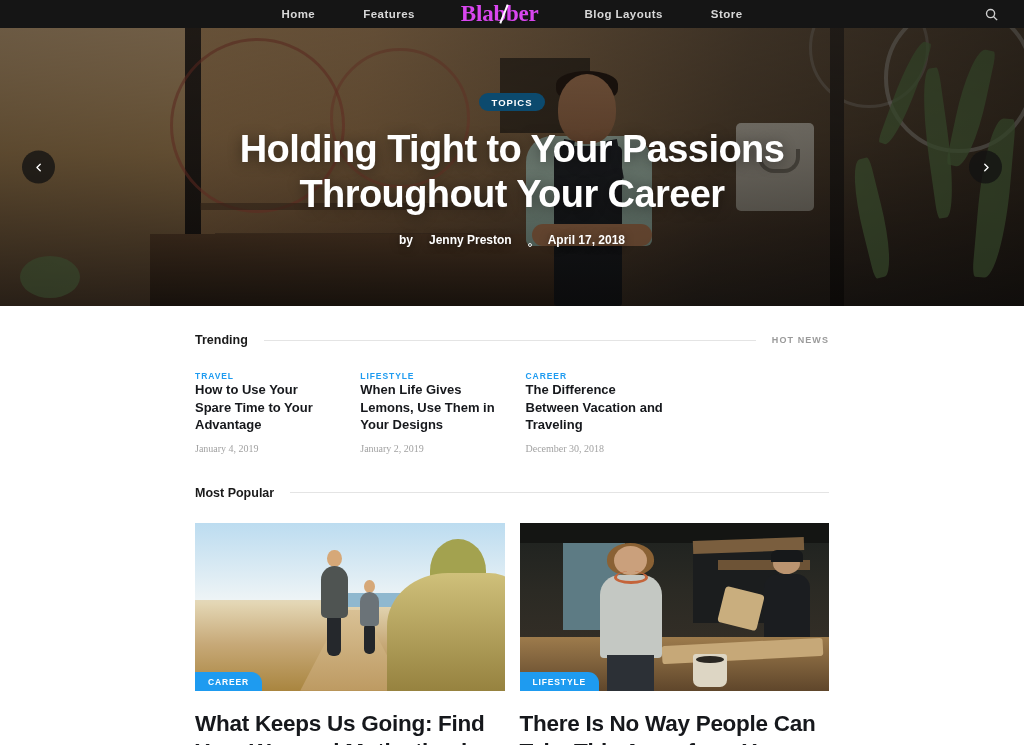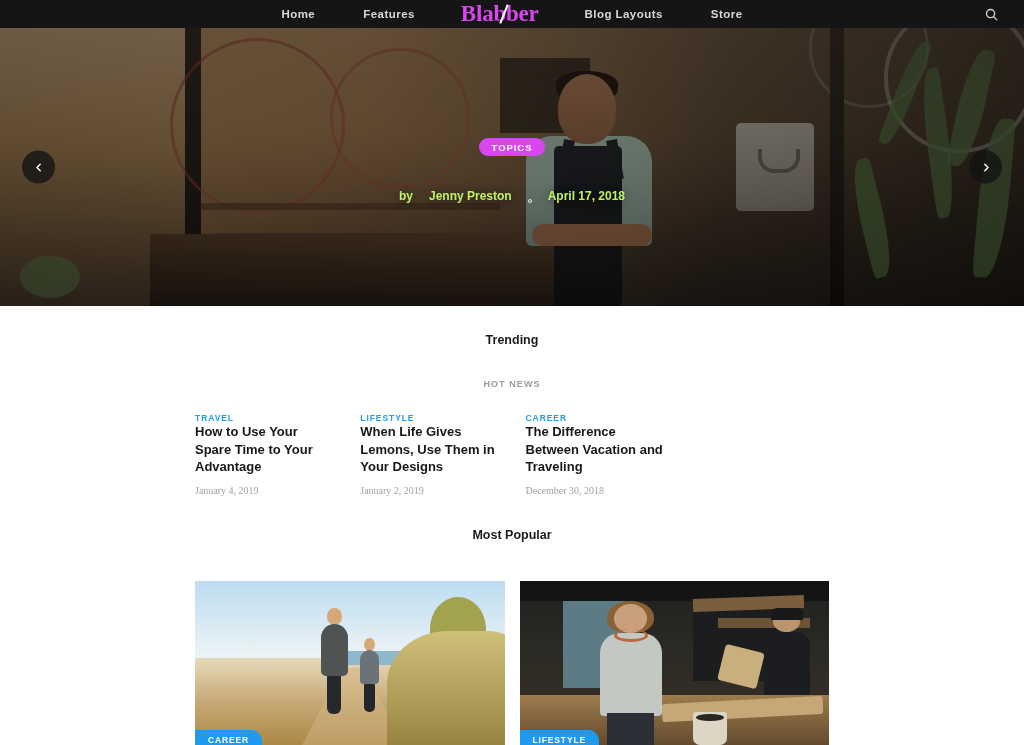--- a/index.html
+++ b/index.html
@@ -143,32 +143,32 @@
   .hero-scrim {
     position:absolute; inset:0;
     background:radial-gradient(ellipse at 50% 55%, rgba(0,0,0,.34) 0%, rgba(0,0,0,.44) 55%, rgba(0,0,0,.5) 100%);
   }
   .hero-content {
     position:absolute; inset:0; z-index:5;
     display:flex; flex-direction:column; align-items:center;
     justify-content:center; text-align:center; padding-top:6px;
   }
   .badge {
-    background:#d946ef; color:#fff; font-size:9.5px; font-weight:700;
+    background:#0c4a6e; color:#fff; font-size:9.5px; font-weight:700;
     letter-spacing:.1em; padding:4px 13px 3px; border-radius:11px;
     margin-bottom:16px; cursor:pointer;
   }
   .hero-title {
     color:#fff; font-size:38px; line-height:1.16; font-weight:700;
     letter-spacing:-0.015em; max-width:640px;
     text-shadow:0 2px 14px rgba(0,0,0,.45);
     cursor:pointer;
   }
   .hero-meta {
-    margin-top:17px; color:#bef264; font-size:12px; font-weight:700;
+    margin-top:17px; color:#ffffff; font-size:12px; font-weight:700;
     display:flex; align-items:flex-end; gap:16px;
     text-shadow:0 1px 8px rgba(0,0,0,.5);
   }
   .hero-meta .dot {
     width:4px; height:4px; border-radius:50%; border:1px solid #e9e9e9;
     display:inline-block;
   }
   .hero-meta .author { cursor:pointer; }
   .arrow {
     position:absolute; top:50%; transform:translateY(-50%);
@@ -179,21 +179,20 @@
   }
   .arrow.left { left:22px; }
   .arrow.right { right:22px; }
 
   
   .wrap { width:1024px; padding:0 195px; }
 
   .sec-head {
     display:flex; align-items:center; gap:16px;
     padding-top:27px;
-    flex-direction:column;
   }
   .sec-title { font-size:12.5px; font-weight:700; color:#1a1a1a; white-space:nowrap; }
   .sec-rule { flex:1; height:1px; background:#e4e4e4; }
   .sec-tag {
     font-size:9px; font-weight:700; color:#9a9a9a;
     letter-spacing:.12em; white-space:nowrap;
   }
 
   .trend-grid {
     display:grid; grid-template-columns:repeat(4,1fr);
@@ -428,20 +427,21 @@
       </svg>
   </div>
   <div class="arrow right">
     <svg width="10" height="14" viewBox="0 0 24 24" fill="none" stroke="#fff" stroke-width="3.2" stroke-linecap="round" stroke-linejoin="round">
         <polyline points="9 4 17 12 9 20"></polyline>
       </svg>
   </div>
 
   <div class="hero-content">
     <div class="badge">TOPICS</div>
+    <h1 class="hero-title">Holding Tight to Your Passions Throughout Your Career</h1>
     <div class="hero-meta">
       <span>by</span>
       <span class="author">Jenny Preston</span>
       <span class="dot"></span>
       <span>April 17, 2018</span>
     </div>
   </div>
 </div>
 
 <div class="wrap">

